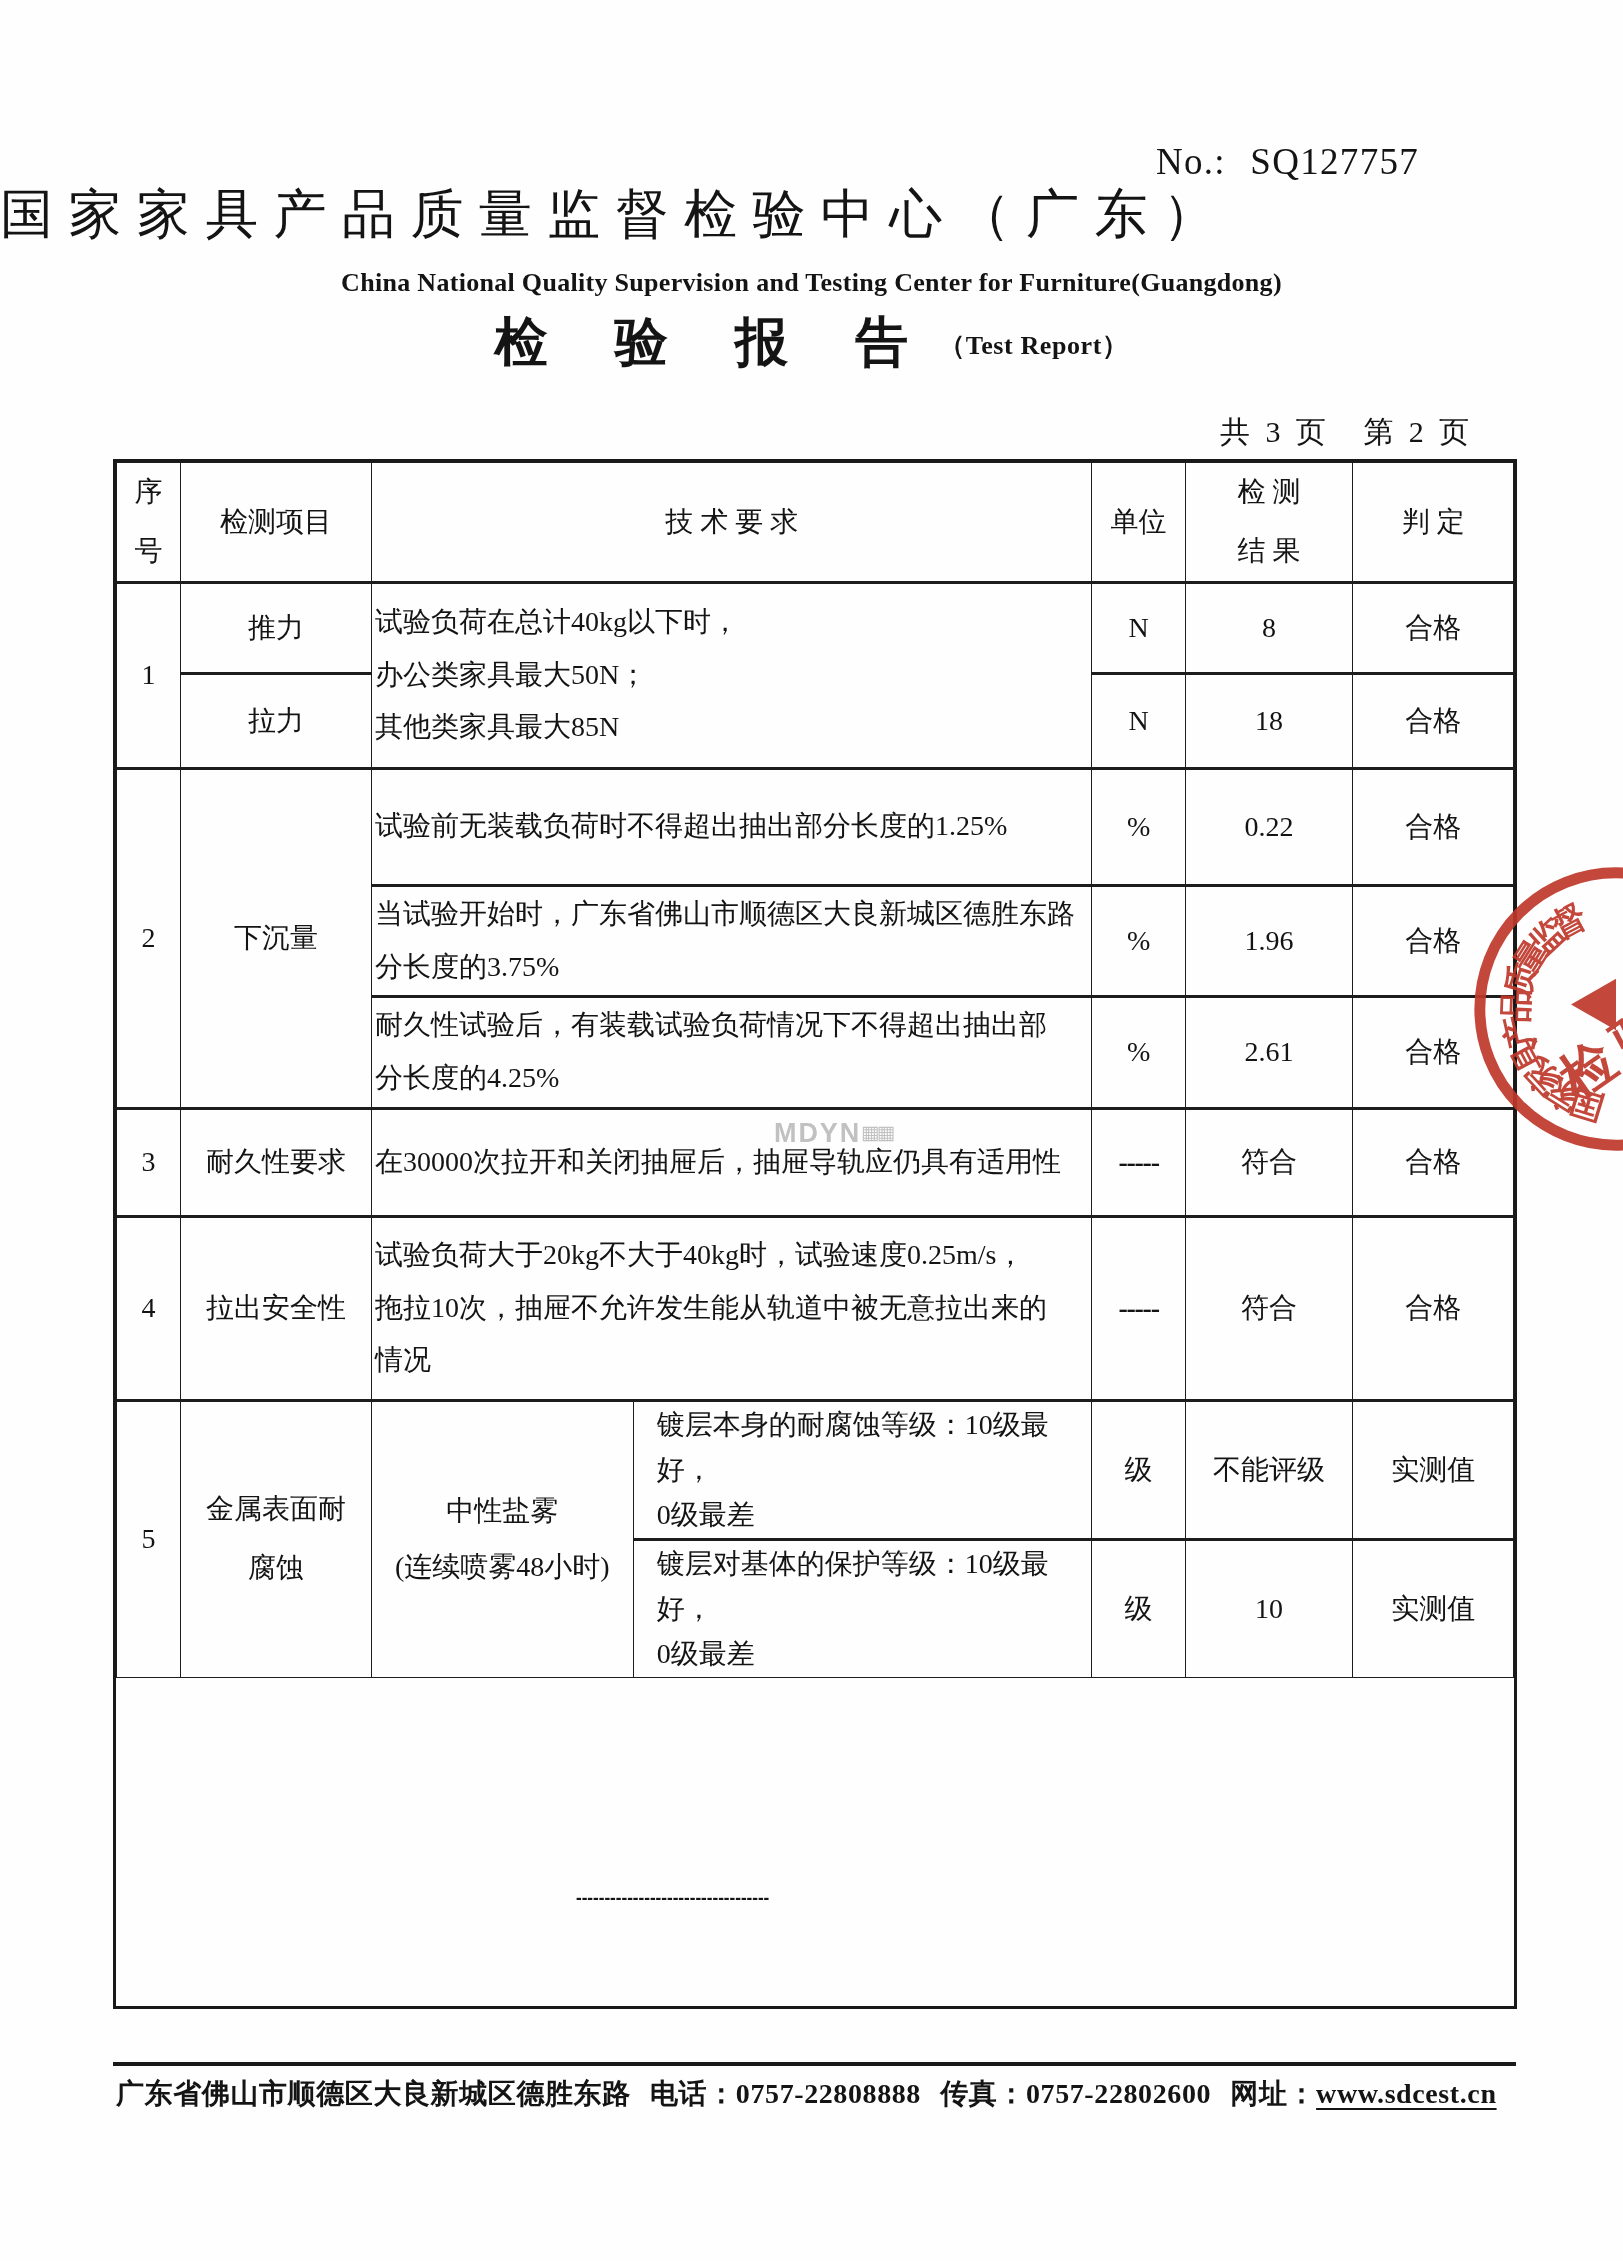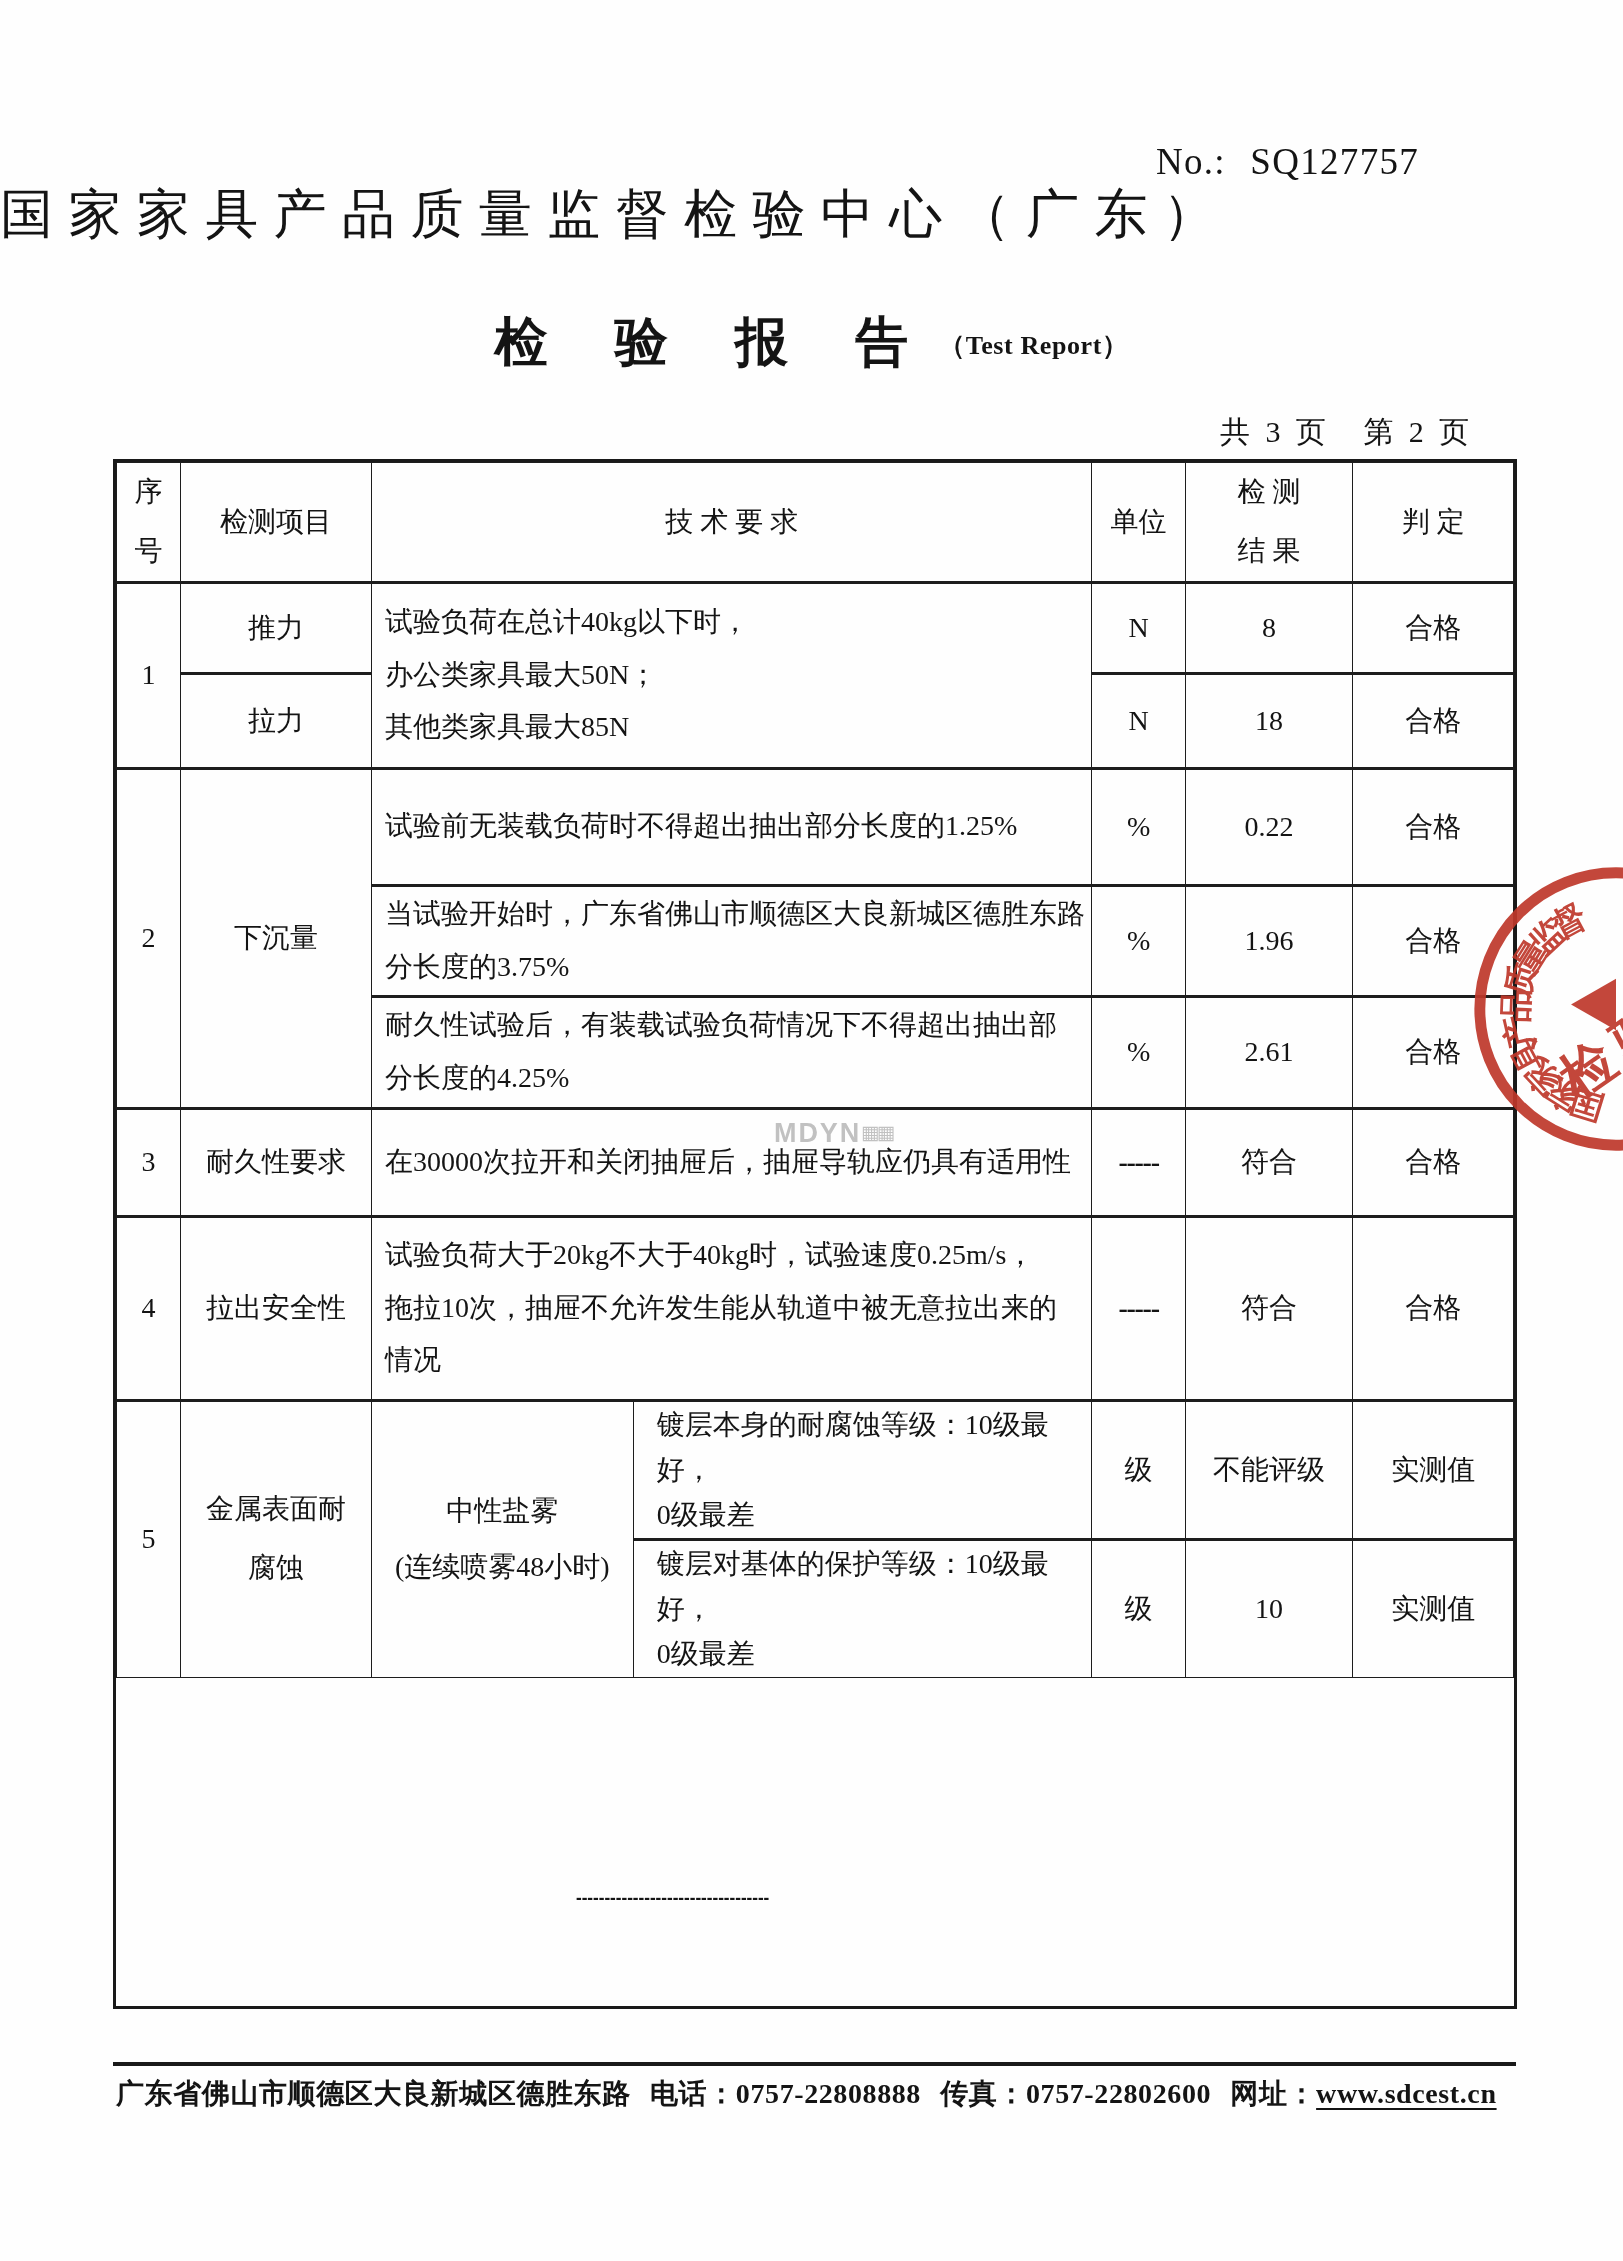--- a/index.html
+++ b/index.html
@@ -21,21 +21,21 @@
   
   .table-wrap{position:absolute;left:113px;top:459px;width:1404px;height:1550px;
     border:3.9px solid #191919;box-sizing:border-box;}
   table{border-collapse:collapse;table-layout:fixed;width:100%;height:100%;}
   td{border:1.9px solid #1d1d1d;text-align:center;vertical-align:middle;
      font-size:28px;padding:0;line-height:1.5;}
   tr.med > td{border-top-width:3.2px;}
   tr.thick > td{border-top-width:3.9px;}
   tr.header > td{border-bottom-width:3.9px;}
   td.stacked{white-space:pre-line;line-height:2.1;}
-  td.req{text-align:left;padding-left:13px;white-space:pre-line;line-height:1.88;}
+  td.req{text-align:left;padding-left:3px;white-space:pre-line;line-height:1.88;}
   td.req5{text-align:left;padding-left:23px;white-space:pre-line;line-height:1.62;font-size:28px;}
   td.method{white-space:pre-line;line-height:2.0;font-size:28px;}
   td.dash{letter-spacing:-1.3px;font-weight:bold;}
   td.free{border:none;position:relative;}
   .dashed-line{position:absolute;left:459px;top:201px;font-size:24.4px;font-weight:bold;
     transform:scaleX(0.70);transform-origin:left center;white-space:nowrap;letter-spacing:0;}
   
   .watermark{position:absolute;left:774px;top:1118px;color:#b7b7b7;
     font-family:"Liberation Sans","DejaVu Sans",sans-serif;font-weight:bold;
     font-size:27px;letter-spacing:1.9px;white-space:nowrap;opacity:0.85;}
@@ -53,20 +53,21 @@
 </head>
 <body>
 
 <div id="page">
 
   <div class="no-line">
     <span>No.:</span><span class="no-val">SQ127757</span>
   </div>
 
   <div class="org-cn">国家家具产品质量监督检验中心（广东）</div>
+  <div class="org-en">China National Quality Supervision and Testing Center for Furniture(Guangdong)</div>
 
   <div class="doc-title">
     <span class="cn">检 验 报 告</span><span class="en">（Test Report）</span>
   </div>
 
   <div class="page-info">共 3 页　第 2 页</div>
 
   <div class="table-wrap">
   <table>
     <colgroup>

